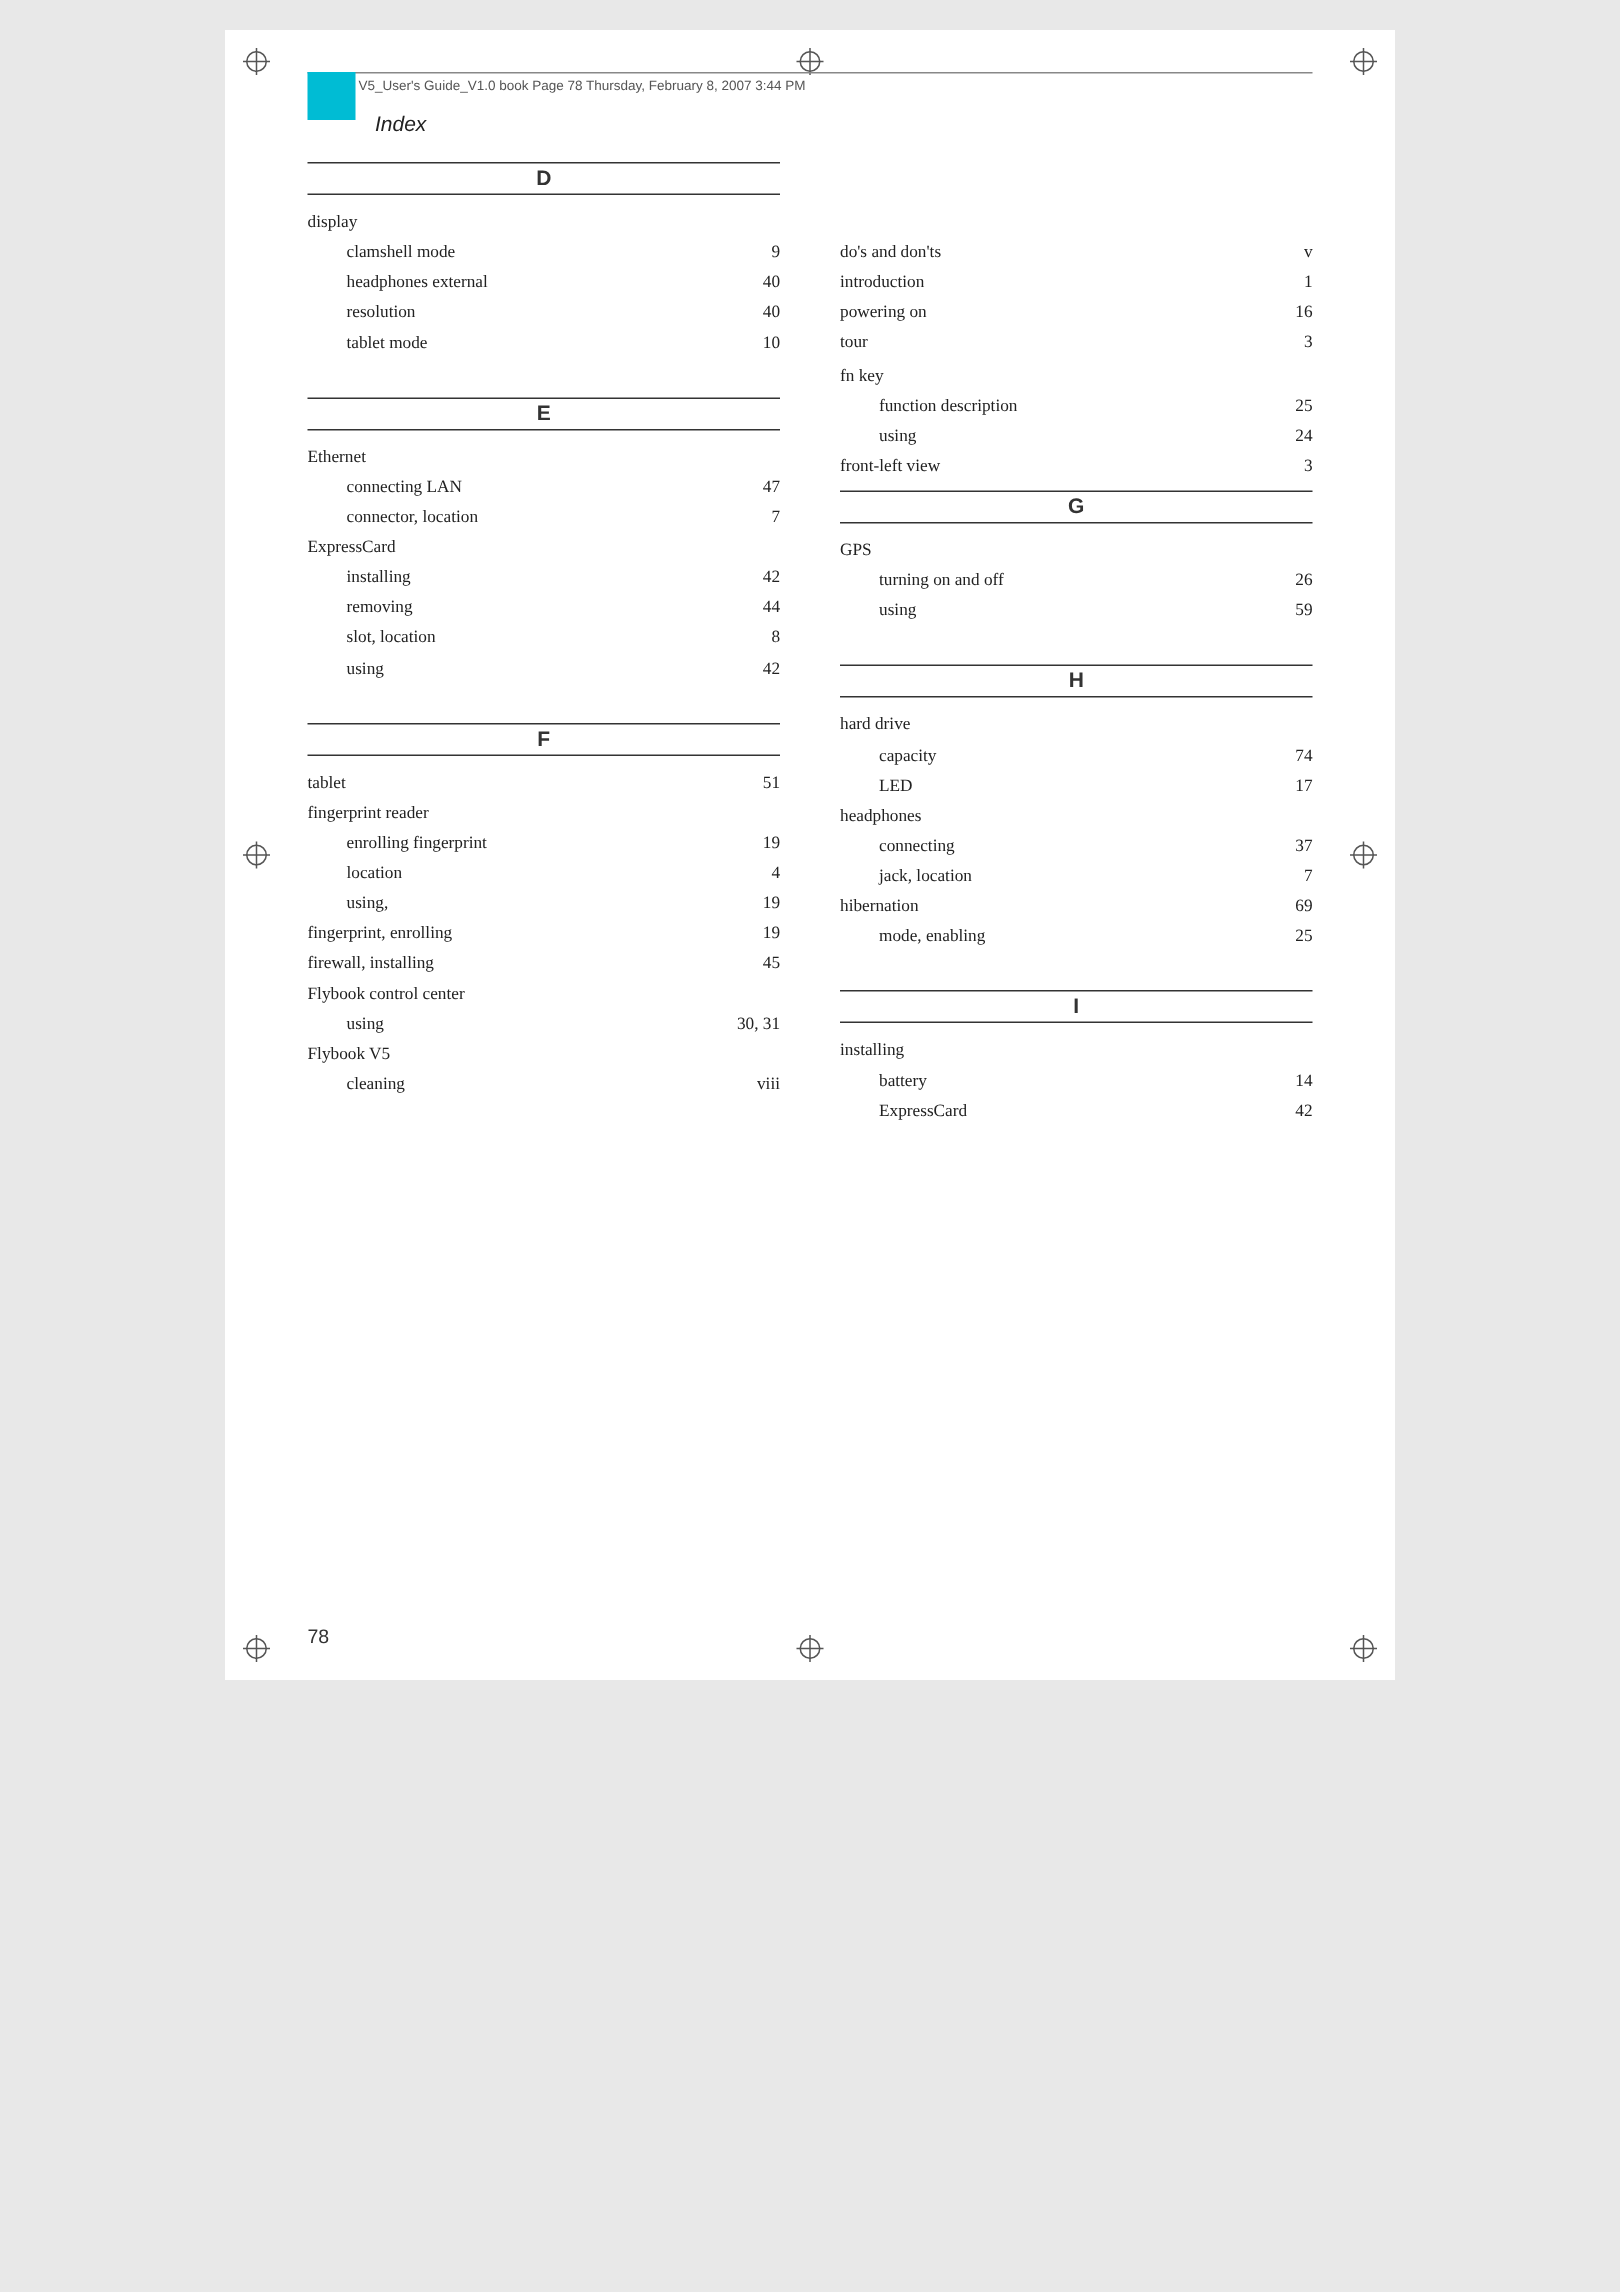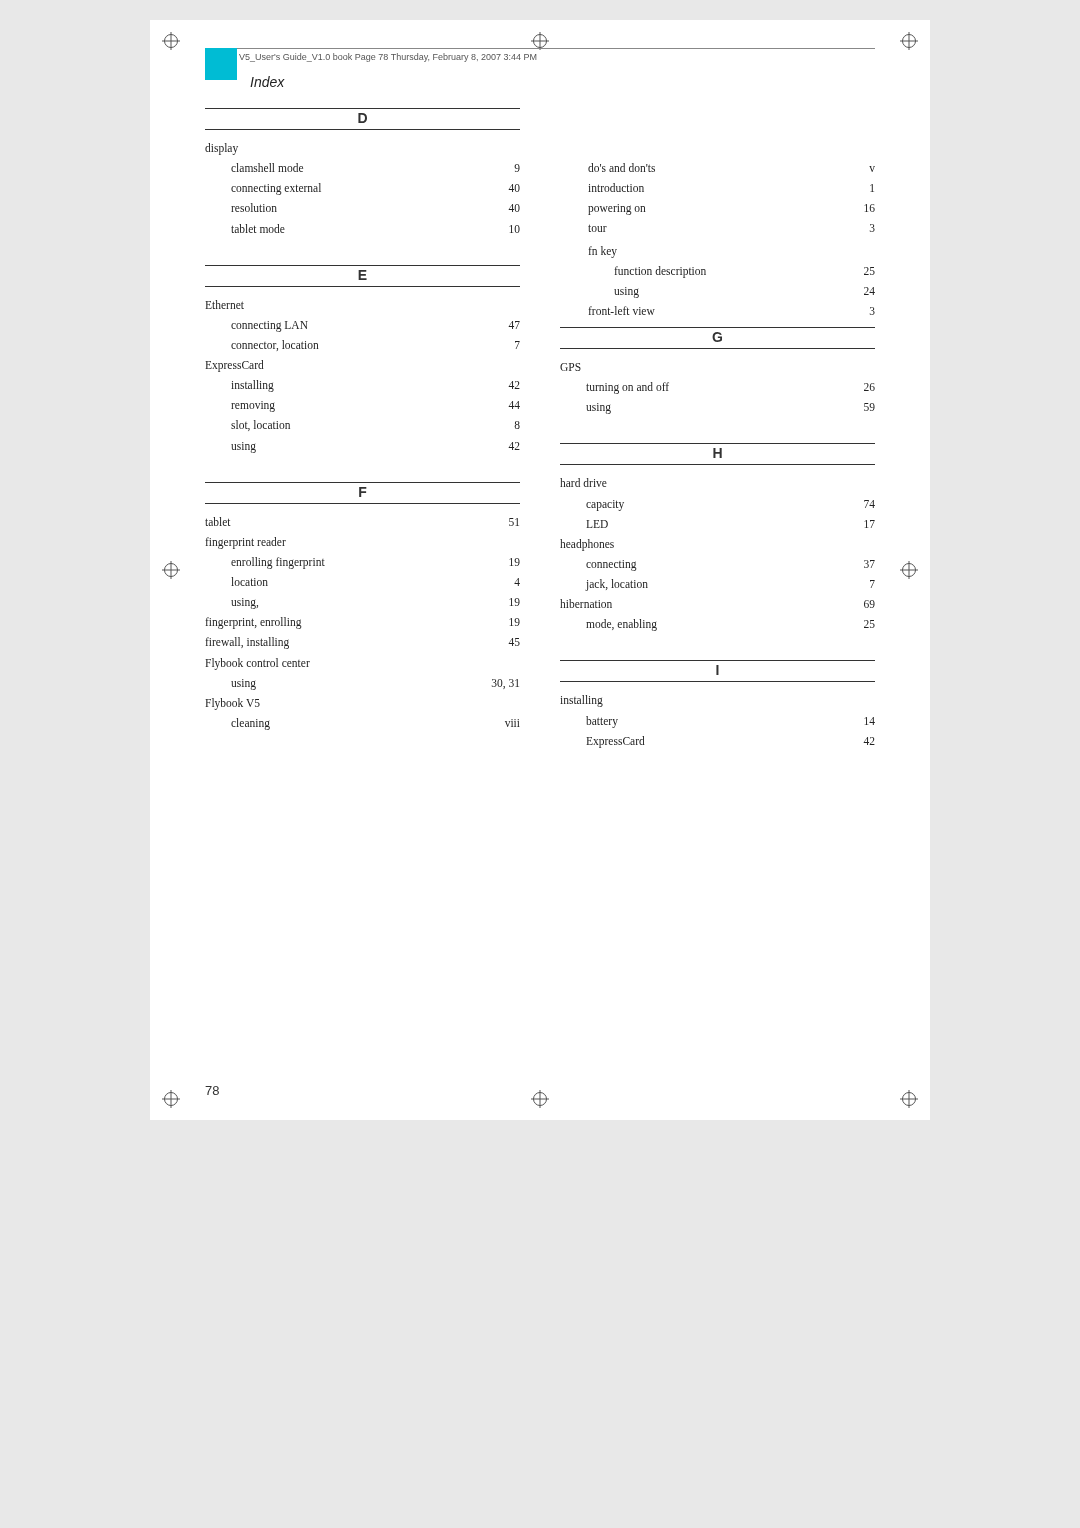--- a/index.html
+++ b/index.html
@@ -242,21 +242,21 @@
 
         <div class="index-row">
           <span class="label">display</span>
         </div>
         <div class="index-row sub-indent">
           <span class="label">clamshell mode</span>
           <span class="dots"></span>
           <span class="page-num">9</span>
         </div>
         <div class="index-row sub-indent">
-          <span class="label">connecting external</span>
+          <span class="label">headphones external</span>
           <span class="dots"></span>
           <span class="page-num">40</span>
         </div>
         <div class="index-row sub-indent">
           <span class="label">resolution</span>
           <span class="dots"></span>
           <span class="page-num">40</span>
         </div>
         <div class="index-row sub-indent">
           <span class="label">tablet mode</span>
@@ -357,21 +357,21 @@
           <span class="label">cleaning</span>
           <span class="dots"></span>
           <span class="page-num">viii</span>
         </div>
       </div>
 
     </div>
 
     <div class="right-col">
 
-      <div class="index-section" style="margin-top: 48px; margin-bottom: 8px; margin-left: 28px;">
+      <div class="index-section" style="margin-top: 48px; margin-bottom: 8px;">
         <div class="index-row">
           <span class="label">do's and don'ts</span>
           <span class="dots"></span>
           <span class="page-num">v</span>
         </div>
         <div class="index-row">
           <span class="label">introduction</span>
           <span class="dots"></span>
           <span class="page-num">1</span>
         </div>

